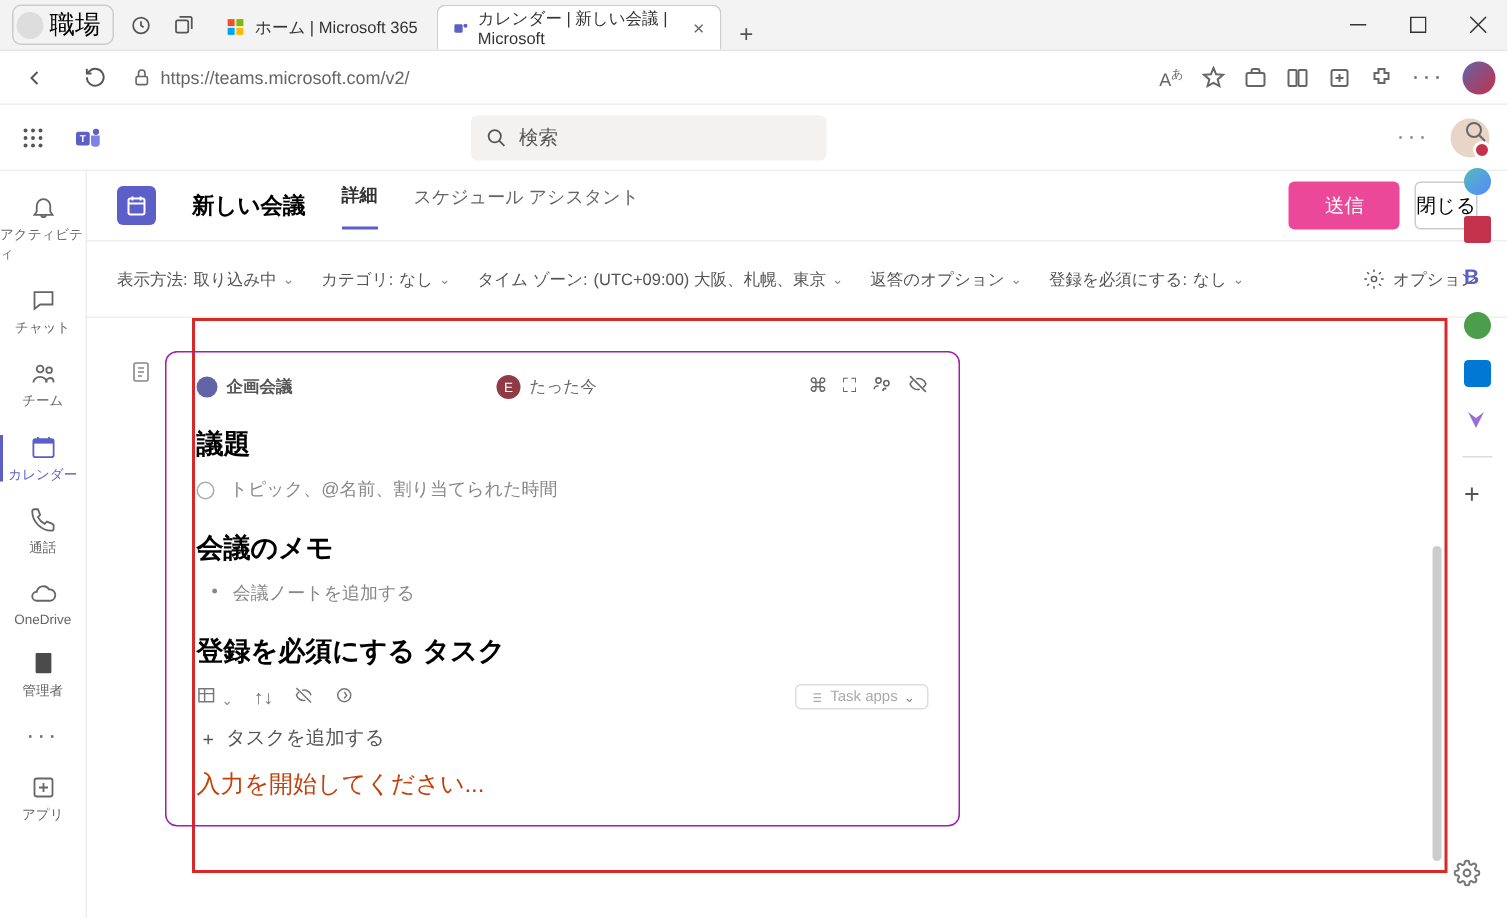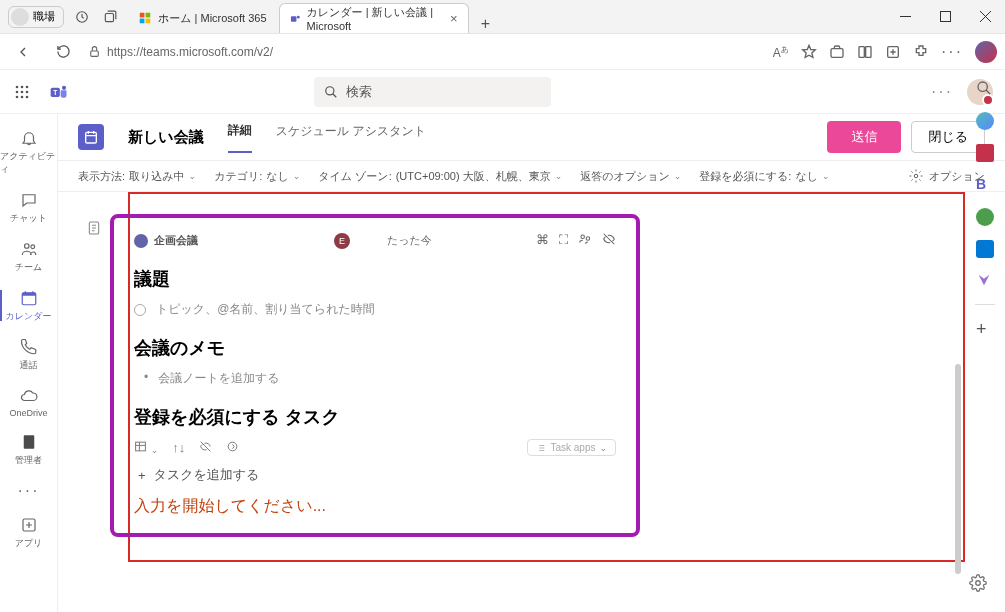--- a/index.html
+++ b/index.html
@@ -1,21 +1,21 @@
 <!DOCTYPE html>
 <html><head>
   <meta charset="utf-8">
   <style>
     * { margin: 0; padding: 0; box-sizing: border-box; font-family: "Segoe UI", "Yu Gothic", sans-serif; }
     body { background: #fff; width: 1005px; height: 612px; overflow: hidden; position: relative; }
 
     
     .titlebar { height: 34px; display: flex; align-items: center; background: #f3f3f3; border-bottom: 1px solid #e5e5e5; }
     .titlebar-left { display: flex; align-items: center; gap: 8px; padding-left: 8px; }
-    .profile-badge { display: flex; align-items: center; border: 1px solid #ccc; border-radius: 6px; padding: 1px 8px 1px 2px; gap: 4px; font-size: 11px; }
+    .profile-badge { display: flex; align-items: center; border: 1px solid #ccc; border-radius: 6px; padding: 1px 8px 1px 2px; gap: 4px; font-size: 17px; }
     .profile-badge .avatar { width: 18px; height: 18px; border-radius: 50%; background: #ddd; }
     .titlebar-icon { width: 20px; height: 20px; display: flex; align-items: center; justify-content: center; color: #555; }
     .tabs { display: flex; align-items: flex-end; margin-left: 8px; height: 100%; }
     .tab { height: 30px; display: flex; align-items: center; padding: 0 10px; gap: 6px; font-size: 11px; color: #333; border-radius: 6px 6px 0 0; margin-right: 2px; max-width: 190px; }
     .tab.active { background: #fff; border: 1px solid #ccc; border-bottom: none; }
     .tab .favicon { width: 14px; height: 14px; }
     .tab-close { color: #666; font-size: 13px; }
     .newtab { width: 30px; display: flex; align-items: center; justify-content: center; color: #555; font-size: 16px; }
     .window-controls { margin-left: auto; display: flex; }
     .wc { width: 40px; height: 34px; display: flex; align-items: center; justify-content: center; color: #333; }
@@ -45,36 +45,36 @@
     .content { flex: 1; display: flex; flex-direction: column; position: relative; }
 
     
     .meeting-hdr { height: 46px; display: flex; align-items: center; padding: 0 20px; gap: 24px; }
     .cal-badge { width: 26px; height: 26px; background: #5b5fc7; border-radius: 4px; display: flex; align-items: center; justify-content: center; color: #fff; font-size: 14px; }
     .meeting-title { font-size: 15px; font-weight: 600; }
     .sub-tab { font-size: 12px; color: #666; padding-bottom: 12px; }
     .sub-tab.active { border-bottom: 2px solid #5b5fc7; font-weight: 600; color: #333; }
     .hdr-buttons { margin-left: auto; display: flex; gap: 10px; }
     .btn-primary { background: #ec4899; color: #fff; border: none; padding: 6px 24px; border-radius: 4px; font-size: 13px; }
-    .btn-secondary { background: #fff; border: 1px solid #ccc; padding: 6px 16px; border-radius: 4px; font-size: 13px; }
-
-    
-    .options-row { height: 32px; display: flex; align-items: center; padding: 0 20px; gap: 18px; font-size: 11px; color: #555; border-top: 1px solid #eee; border-bottom: 1px solid #eee; }
+    .btn-secondary { background: #fff; border: 1px solid #ccc; padding: 6px 0; border-radius: 4px; font-size: 13px; }
+
+    
+    .options-row { height: 52px; display: flex; align-items: center; padding: 0 20px; gap: 18px; font-size: 11px; color: #555; border-top: 1px solid #eee; border-bottom: 1px solid #eee; }
     .opt { display: flex; align-items: center; gap: 4px; }
     .chev { font-size: 9px; color: #888; }
     .opt-right { margin-left: auto; display: flex; align-items: center; gap: 6px; }
 
     
     .note-area { padding: 10px 22px 10px 28px; position: relative; }
-    .note-card { border: 4px solid #a21caf; border-radius: 8px; padding: 14px 20px 16px; width: 530px; position: relative; margin-left: 24px; }
+    .note-card { border: 1px solid #a21caf; border-radius: 8px; padding: 14px 20px 16px; width: 530px; position: relative; margin-left: 24px; }
     .note-hdr { display: flex; align-items: center; gap: 6px; font-size: 11px; margin-bottom: 18px; }
     .loop-icon { width: 14px; height: 14px; border-radius: 50%; background: #6264a7; }
     .note-title { font-weight: 600; color: #555; }
     .avatar-e { margin-left: 130px; width: 16px; height: 16px; border-radius: 50%; background: #8e3b46; color: #fff; font-size: 9px; display: flex; align-items: center; justify-content: center; }
-    .timestamp { font-size: 11px; color: #666; margin-left: 31px; }
+    .timestamp { font-size: 11px; color: #666; }
     .note-actions { margin-left: auto; display: flex; gap: 10px; color: #666; font-size: 13px; }
 
     .section-h { font-size: 18px; font-weight: 700; margin: 18px 0 10px; }
     .topic-row { display: flex; align-items: center; gap: 10px; color: #888; font-size: 12px; }
     .circle { width: 12px; height: 12px; border: 1.5px solid #aaa; border-radius: 50%; }
     .bullet-row { display: flex; gap: 10px; color: #888; font-size: 12px; padding-left: 10px; }
     .task-toolbar { display: flex; align-items: center; gap: 14px; color: #777; font-size: 13px; margin-top: 8px; }
     .task-apps { margin-left: auto; border: 1px solid #ddd; border-radius: 4px; padding: 2px 8px; font-size: 10px; color: #aaa; display: flex; align-items: center; gap: 4px; }
     .add-task { display: flex; align-items: center; gap: 8px; color: #555; font-size: 13px; margin-top: 10px; padding-left: 4px; }
     .start-input { color: #c2410c; font-size: 16px; margin-top: 12px; }

